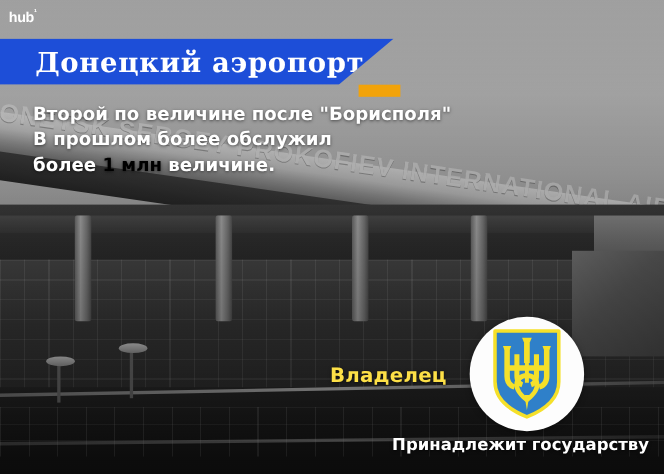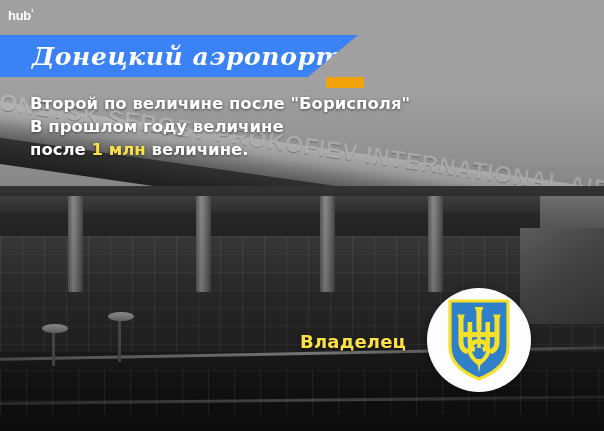--- a/index.html
+++ b/index.html
@@ -191,25 +191,24 @@
     top: -1px;
   }
 
   
   .title-bar {
     position: absolute;
     left: 0;
     top: 35px;
     width: 358px;
     height: 42px;
-    background: #3b82f6;
+    background: #1d4ed8;
     clip-path: polygon(0 0, 100% 0, 86% 100%, 0 100%);
     display: flex;
     align-items: center;
-    font-style: italic;
   }
   .title-text {
     color: #ffffff;
     font-family: "DejaVu Serif", serif;
     font-weight: 700;
     font-size: 25px;
     letter-spacing: .6px;
     margin-left: 32px;
     white-space: nowrap;
   }
@@ -230,21 +229,21 @@
     top: 92px;
     width: 470px;
     color: #ffffff;
     font-family: "DejaVu Sans", sans-serif;
     font-weight: 700;
     font-size: 16.5px;
     line-height: 23px;
     text-shadow: 0 1px 3px rgba(0,0,0,.55);
   }
   .lead .line { display: block; white-space: nowrap; }
-  .hl-red { color: #fde047; }
+  .hl-red { color: #000000; }
 
   
   .owner-label {
     position: absolute;
     left: 300px;
     top: 331px;
     color: #fde047;
     font-family: "DejaVu Sans", sans-serif;
     font-weight: 700;
     font-size: 18px;
@@ -319,22 +318,22 @@
     <span>hub</span><sup>¹</sup>
   </div>
 
   <div class="title-bar">
     <div class="title-text">Донецкий аэропорт</div>
   </div>
   <div class="title-tab"></div>
 
   <div class="lead">
     <span class="line">Второй по величине после "Борисполя"</span>
-    <span class="line">В прошлом году величине</span>
-    <span class="line"><span>после </span><span class="hl-red">1 млн</span><span> величине.</span></span>
+    <span class="line">В прошлом более обслужил</span>
+    <span class="line"><span>более </span><span class="hl-red">1 млн</span><span> величине.</span></span>
   </div>
 
   <div class="owner-label">Владелец</div>
 
   <div class="emblem-circle">
     <svg width="62" height="82" viewBox="0 0 62 82">
 
       <path d="M2 2 H60 V48 C60 64 46 74 31 80 C16 74 2 64 2 48 Z" fill="#2f80c9" stroke="#f5e02a" stroke-width="3.2" stroke-linejoin="round"></path>
 
       <g fill="#f5e02a">
@@ -357,14 +356,15 @@
         <path d="M31 40 c7 0 11.4 4.6 11.4 10.6 c0 6.8 -5 11.6 -11.4 16.6 c-6.4 -5 -11.4 -9.8 -11.4 -16.6 c0 -6 4.4 -10.6 11.4 -10.6 z
                  m0 4.6 c-4.4 0 -7 3 -7 6.4 c0 4.2 3 7.6 7 11 c4 -3.4 7 -6.8 7 -11 c0 -3.4 -2.6 -6.4 -7 -6.4 z"></path>
 
         <path d="M28.8 60 h4.4 l-2.2 14 z"></path>
 
         <path d="M29.2 31 h3.6 v18 h-3.6 z"></path>
       </g>
     </svg>
   </div>
 
+  <div class="owner-caption">Принадлежит государству</div>
 
 </div>
 
 </body></html>

